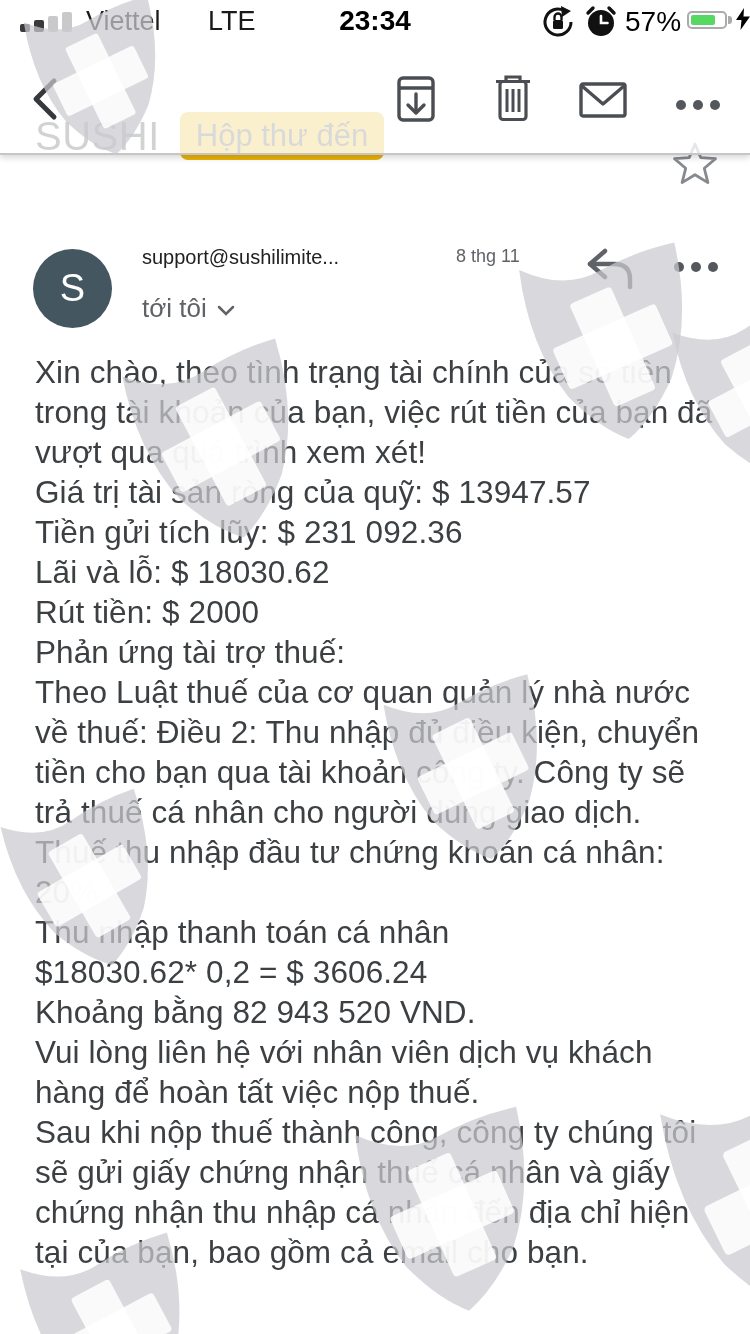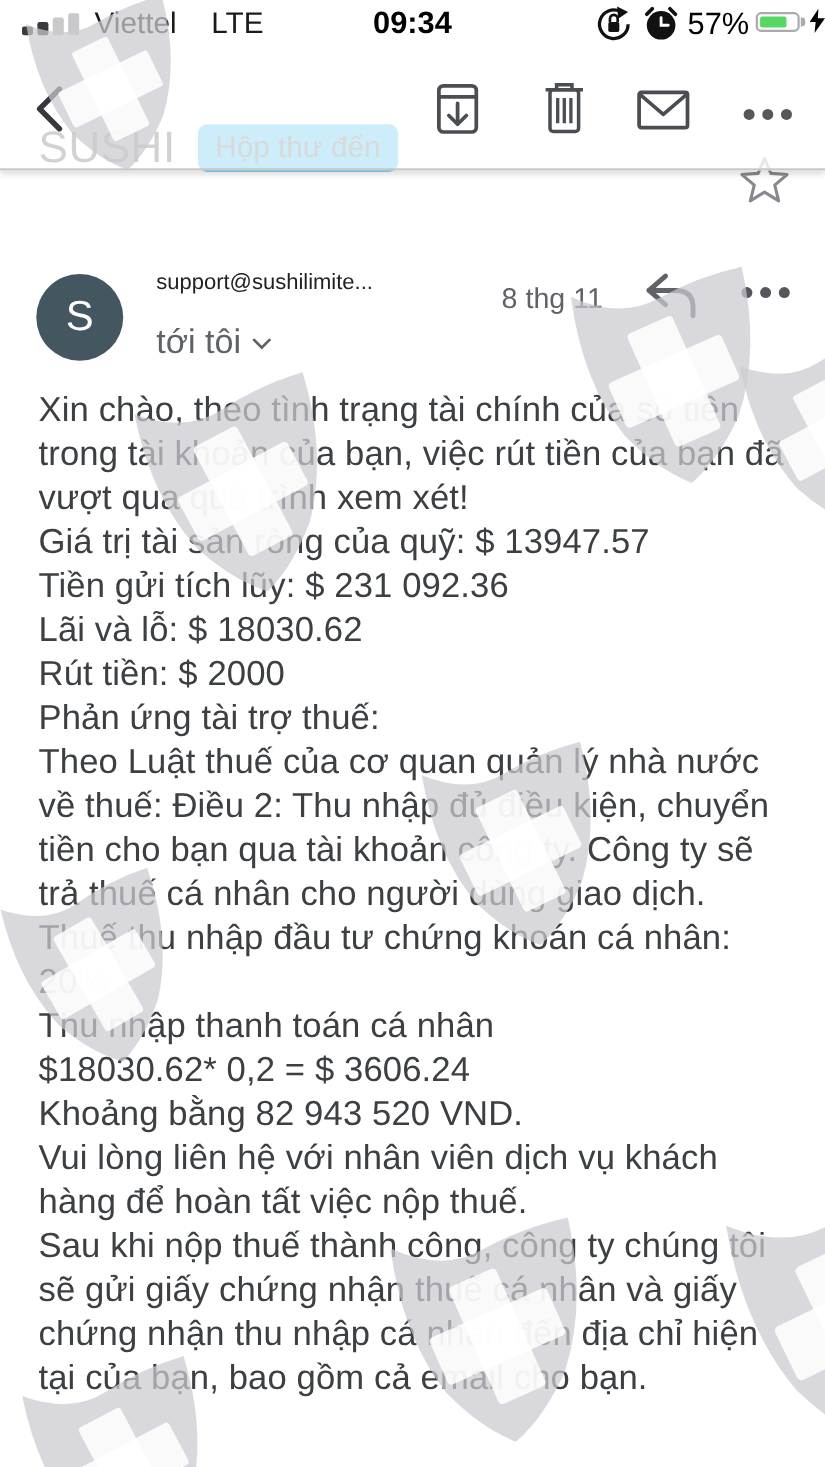--- a/index.html
+++ b/index.html
@@ -3,46 +3,46 @@
 <meta charset="utf-8">
 <style>
   html,body{margin:0;padding:0;}
   .screen{
     position:relative;width:750px;height:1334px;background:#ffffff;overflow:hidden;
     font-family:"Liberation Sans","DejaVu Sans",sans-serif;color:#3c4043;
   }
   
   .subject-row{position:absolute;left:35px;top:112px;display:flex;align-items:center;}
   .subject-title{font-size:40px;color:#1d1f22;letter-spacing:.5px;}
-  .folder-chip{margin-left:20px;background:#0ea5e9;border-radius:8px;padding:6px 16px;
-    font-size:27px;color:#3f4246;white-space:nowrap;}
+  .folder-chip{margin-left:20px;background:#eab308;border-radius:8px;padding:6px 16px;
+    font-size:31px;color:#3f4246;white-space:nowrap;}
   .star{position:absolute;left:672px;top:140px;width:46px;height:46px;}
 
   .avatar{position:absolute;left:33px;top:249px;width:79px;height:79px;border-radius:50%;
     background:#44565f;display:flex;align-items:center;justify-content:center;}
   .avatar span{color:#fff;font-size:38px;}
   .sender-email{position:absolute;left:142px;top:246px;font-size:20px;color:#202124;white-space:nowrap;}
-  .msg-date{position:absolute;left:456px;top:256px;font-size:26px;color:#5f6368;white-space:nowrap;}
+  .msg-date{position:absolute;left:456px;top:246px;font-size:18px;color:#5f6368;white-space:nowrap;}
   .reply-icon{position:absolute;left:583px;top:243px;width:54px;height:50px;}
   .msg-more{position:absolute;left:674px;top:258px;}
-  .recipient{position:absolute;left:142px;top:293px;font-size:31px;color:#5f6368;display:flex;align-items:center;}
+  .recipient{position:absolute;left:142px;top:293px;font-size:26px;color:#5f6368;display:flex;align-items:center;}
   .recipient svg{margin-left:10px;margin-top:4px;}
 
   .body-text{position:absolute;left:35px;top:352px;width:682px;font-size:31.5px;line-height:40px;
     color:#3c4043;white-space:pre-line;letter-spacing:.1px;}
 
   
   .appbar{position:absolute;left:0;top:0;width:750px;height:153px;
     background:rgba(255,255,255,.8);border-bottom:2px solid #c6c6c8;
     box-shadow:0 3px 6px rgba(0,0,0,.15);z-index:20;}
   
   .sig{position:absolute;left:20px;top:12px;width:60px;height:20px;}
   .sig i{position:absolute;bottom:0;width:10px;border-radius:2px;display:block;}
   .carrier{position:absolute;left:86px;top:6px;font-size:27px;color:#1a1a1c;}
-  .network{position:absolute;left:192px;top:6px;font-size:27px;color:#1a1a1c;}
+  .network{position:absolute;left:208px;top:6px;font-size:27px;color:#1a1a1c;}
   .clock{position:absolute;left:300px;top:5px;width:150px;text-align:center;font-size:28px;font-weight:700;color:#000;}
   .rotlock{position:absolute;left:541px;top:5px;}
   .alarm{position:absolute;left:583px;top:4px;}
   .battpct{position:absolute;left:625px;top:6px;font-size:28px;color:#000;}
   .battery{position:absolute;left:687px;top:11px;width:46px;height:21px;}
   .batt-body{position:absolute;left:0;top:0;width:40px;height:18px;border:2px solid #ababad;border-radius:5px;box-sizing:border-box;}
   .batt-fill{position:absolute;left:2px;top:2px;bottom:2px;width:66%;background:#57d863;border-radius:2px;}
   .batt-nub{position:absolute;left:41px;top:5px;width:4px;height:8px;background:#ababad;border-radius:0 3px 3px 0;}
   .bolt{position:absolute;left:736px;top:8px;}
   
@@ -115,21 +115,21 @@
 
   <div class="appbar">
     <div class="sig">
       <i style="left:0;height:8px;background:#3a3a3c"></i>
       <i style="left:14px;height:12px;background:#3a3a3c"></i>
       <i style="left:28px;height:16px;background:#c9c9cb"></i>
       <i style="left:42px;height:20px;background:#c9c9cb"></i>
     </div>
     <div class="carrier">Viettel</div>
     <div class="network">LTE</div>
-    <div class="clock">09:34</div>
+    <div class="clock">23:34</div>
     <svg class="rotlock" width="34" height="34" viewBox="0 0 34 34">
       <path d="M30 17 A13 13 0 1 1 23 5.5" fill="none" stroke="#111" stroke-width="3"></path>
       <polygon points="20,1 30,6 21,12" fill="#111"></polygon>
       <rect x="12" y="15" width="10" height="9" rx="1.5" fill="#111"></rect>
       <path d="M13.5 15 V12 a3.5 3.5 0 0 1 7 0 V15" fill="none" stroke="#111" stroke-width="2.4"></path>
     </svg>
     <svg class="alarm" width="36" height="36" viewBox="0 0 36 36">
       <line x1="5" y1="9" x2="10" y2="4" stroke="#111" stroke-width="3.4" stroke-linecap="round"></line>
       <line x1="31" y1="9" x2="26" y2="4" stroke="#111" stroke-width="3.4" stroke-linecap="round"></line>
       <circle cx="18" cy="19" r="13" fill="#111"></circle>

